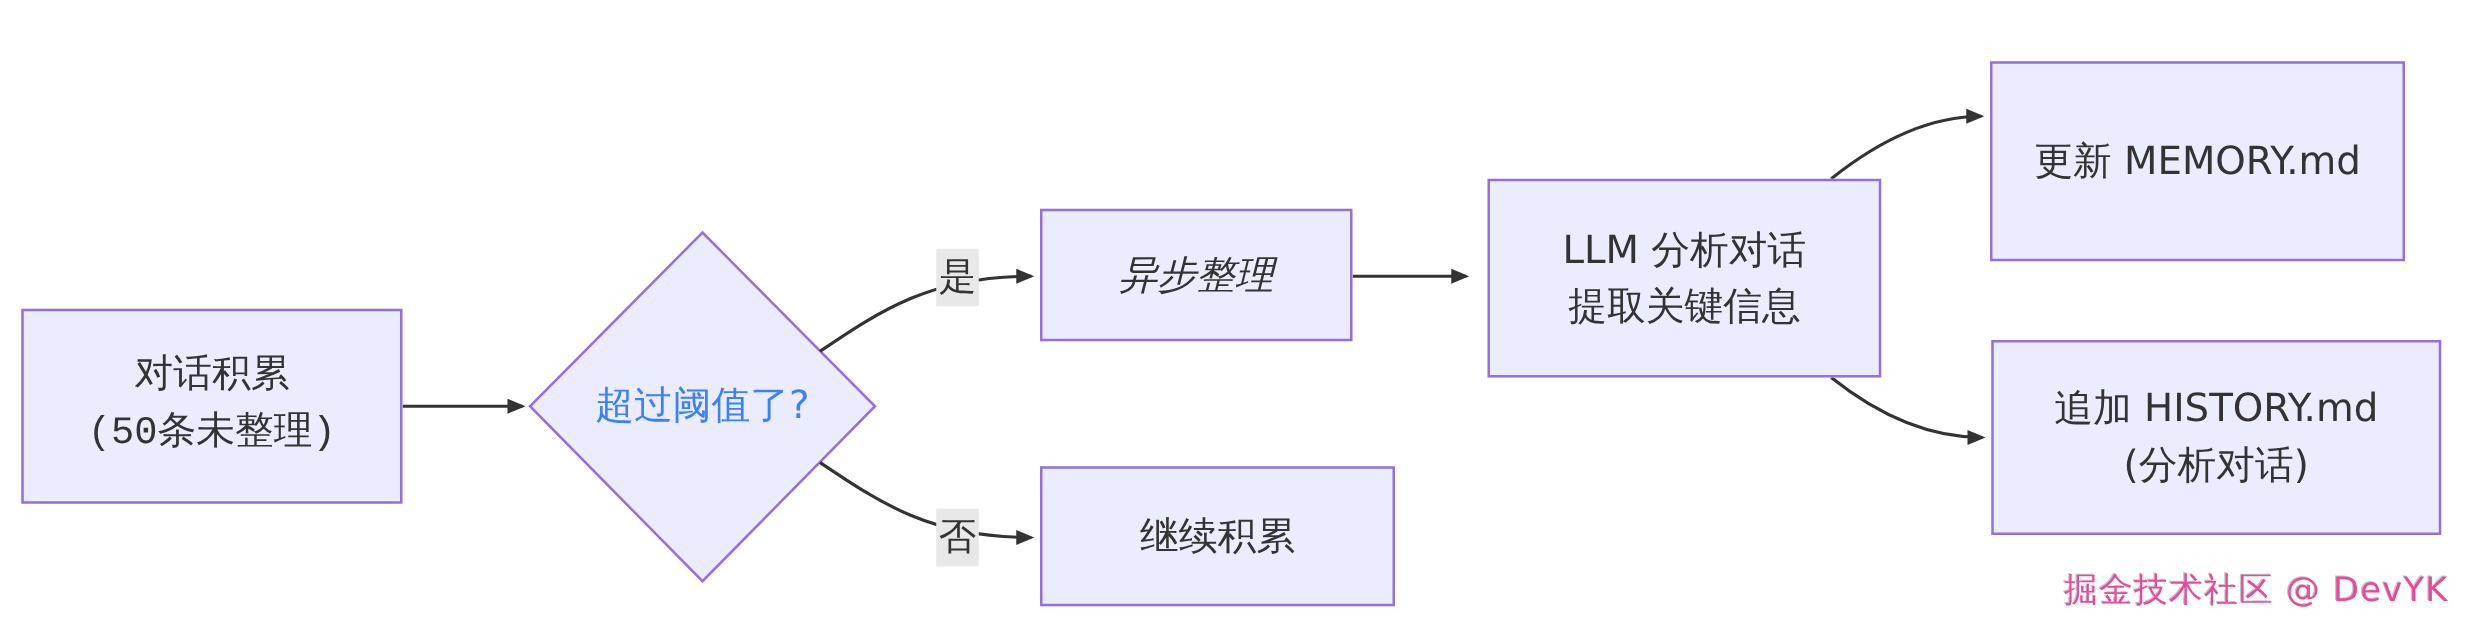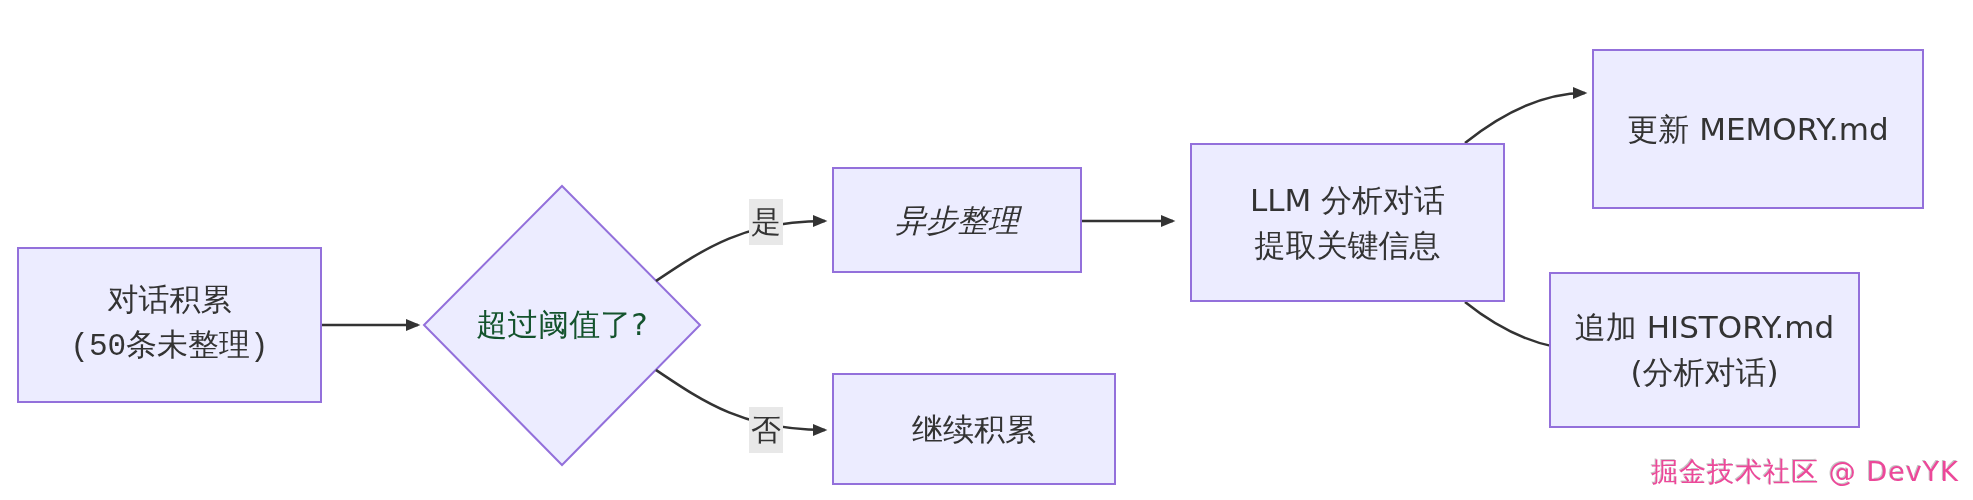--- a/index.html
+++ b/index.html
@@ -28,27 +28,27 @@
     justify-content: center;
     text-align: center;
     font-size: 31px;
     line-height: 1.45;
   }
   .node-accumulate      { left: 17px;   top: 247px; width: 305px; height: 156px; font-family: Liberation Mono, monospace; }
   .node-async           { left: 832px;  top: 167px; width: 250px; height: 106px; font-style: italic; }
   .node-continue        { left: 832px;  top: 373px; width: 284px; height: 112px; }
   .node-llm             { left: 1180px; top: 143px; width: 315px; height: 159px; margin-left: 10px; }
   .node-memory          { left: 1592px; top: 13px;  width: 332px; height: 160px; margin-top: 36px; }
-  .node-history         { left: 1549px; top: 272px; width: 311px; height: 156px; }
+  .node-history         { left: 1593px; top: 272px; width: 360px; height: 156px; }
   .diamond-label {
     position: absolute;
     left: 442px; top: 304px;
     width: 240px;
     text-align: center;
-    color: #14532d;
+    color: #3b82f6;
     font-size: 31px;
     line-height: 1.3;
   }
   .edge-label {
     position: absolute;
     transform: translate(-50%, -50%);
     background: #e8e8e8;
     color: #333333;
     font-size: 30px;
     line-height: 1.2;

